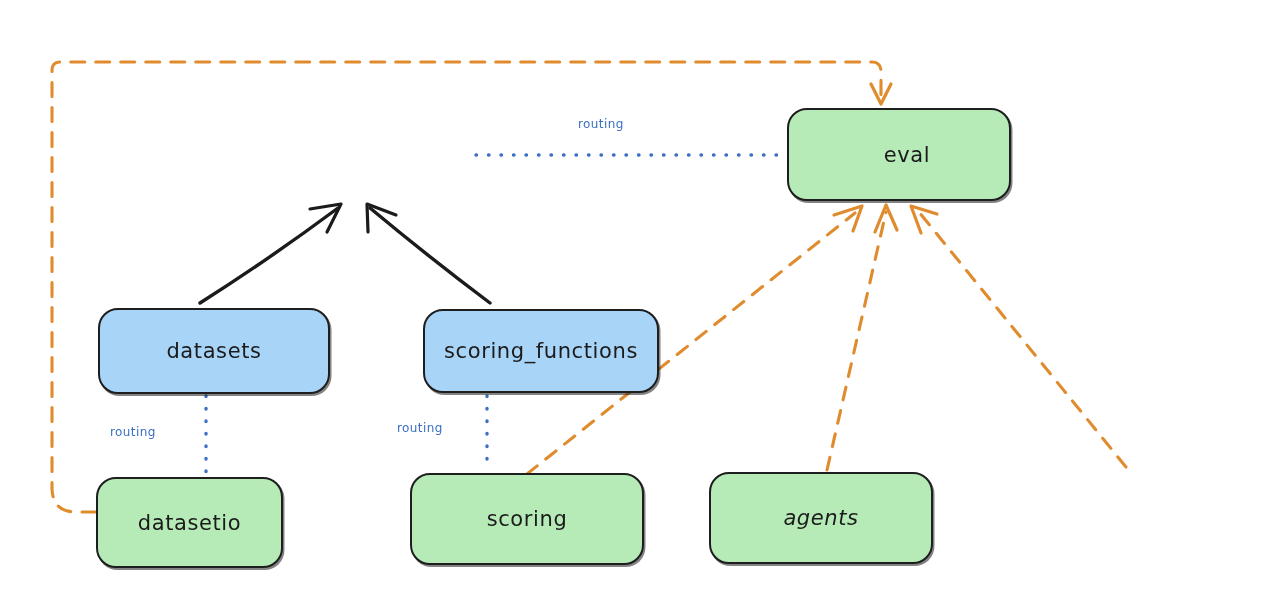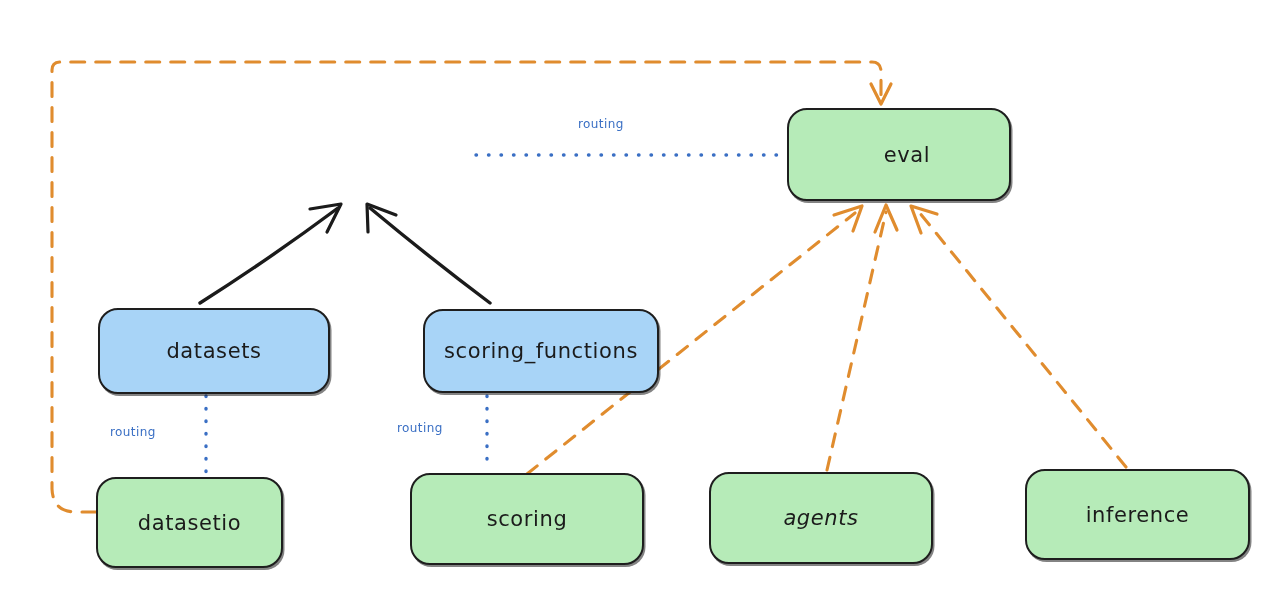--- a/index.html
+++ b/index.html
@@ -128,23 +128,20 @@
   </div>
 
   <div class="node node-green" style="left:385px; top:473px; width:234px; height:92px;margin-left:25px;">
     <span class="node-label">scoring</span>
   </div>
 
   <div class="node node-green" style="left:709px; top:472px; width:224px; height:92px;font-style:italic;">
     <span class="node-label">agents</span>
   </div>
 
-  <div class="node node-green" style="left:1025px; top:469px; width:225px; height:91px;">
-    <span class="node-label">inference</span>
-  </div>
 
   <div class="edge-label" style="left:578px; top:117px;">routing</div>
 
   <div class="edge-label" style="left:110px; top:425px;">routing</div>
 
   <div class="edge-label" style="left:397px; top:421px;">routing</div>
 
 </div>
 
 </body></html>

